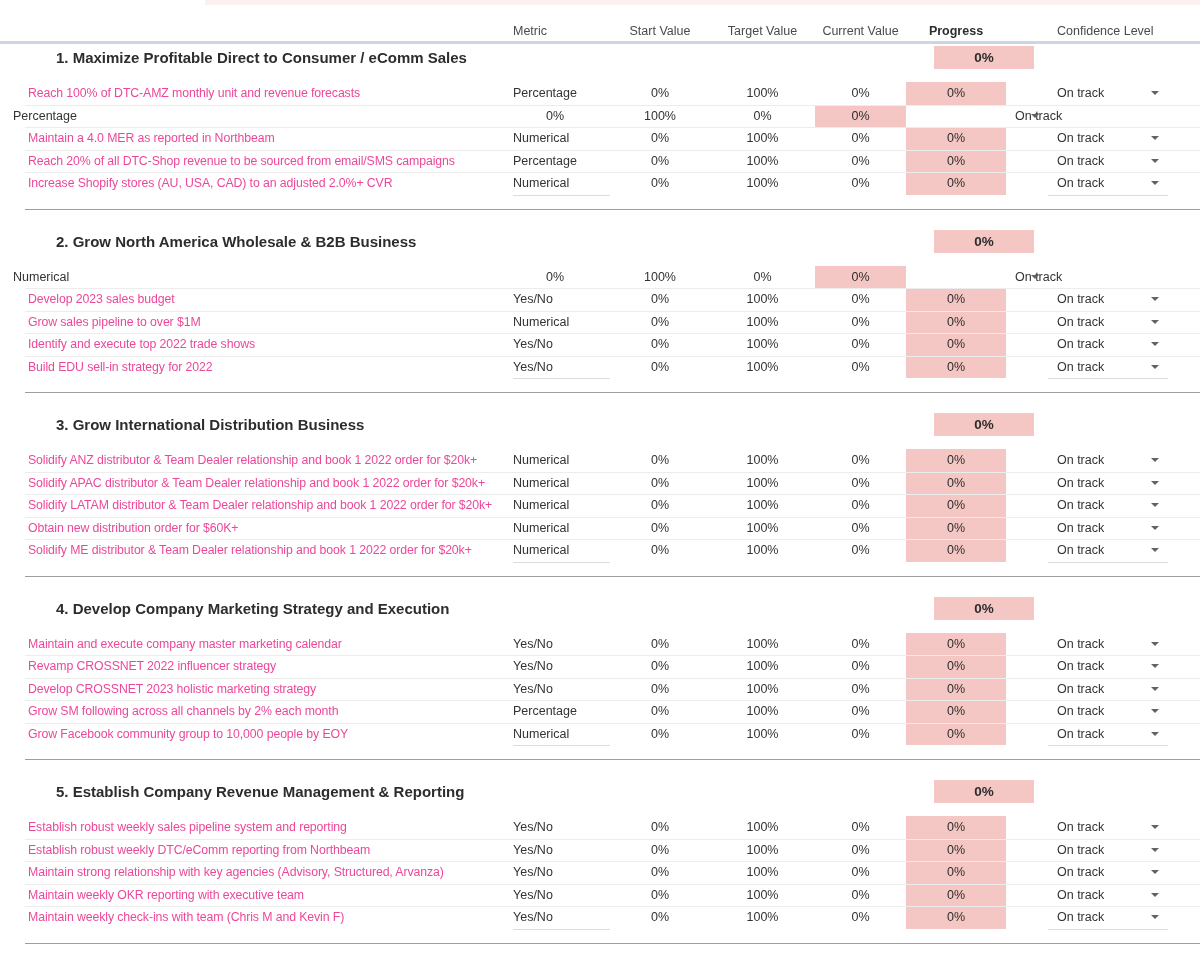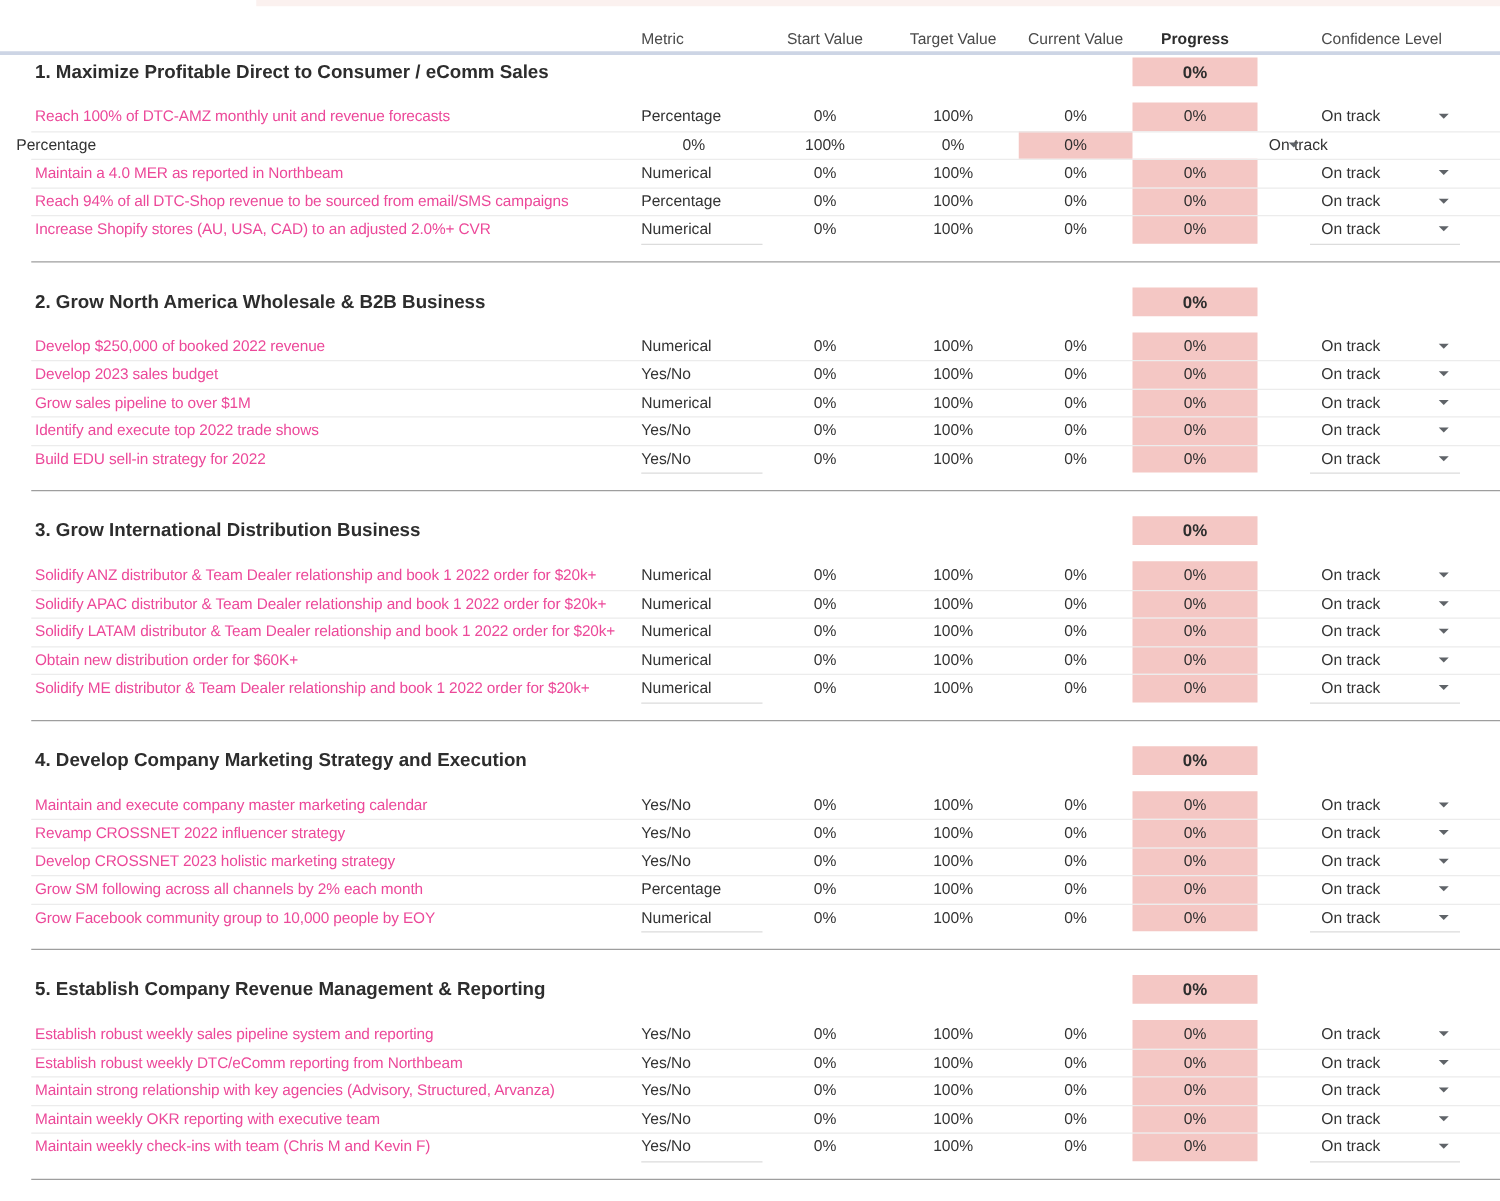--- a/index.html
+++ b/index.html
@@ -21,21 +21,21 @@
   .col-headers .h { white-space:nowrap; }
   .h-name { padding-left:28px; }
   .h-metric { padding-left:13px; }
   .h-center { text-align:center; }
   .h-progress { text-align:center; font-weight:700; color:#2d2d2d; }
   .h-confidence { padding-left:9px; }
   .header-divider { position:absolute; top:41px; left:0; width:100%; height:3px; background:#cdd5e5; }
 
   #sections { position:absolute; top:44px; left:0; right:0; }
   .okr-section { padding-top:2px; padding-bottom:18px; }
-  .section-header-row { height:23px; align-items:stretch; }
+  .section-header-row { height:23px; align-items:stretch;margin-left:28px; }
   .section-title {
     grid-column:1 / 6; display:flex; align-items:center;
     padding-left:28px; font-size:15px; font-weight:700; color:#2d2d2d; white-space:nowrap;
   }
   .rows { margin-top:13px; }
   .row { position:relative; height:22.5px; align-items:stretch; }
   .row + .row::before {
     content:""; position:absolute; top:0; left:25px; right:0; height:1px;
     background:#ececec; z-index:3;
   }
@@ -138,21 +138,21 @@
     </div>
     <div></div>
     <div class="cell cell-confidence">
       <span>On track</span>
       <span class="dd-arrow"></span>
     </div>
     <div></div>
   </div>
 
   <div class="row grid-cols">
-    <div class="cell cell-name">Reach 94% of all DTC-Shop revenue to be sourced from email/SMS campaigns</div>
+    <div class="cell cell-name">Reach 20% of all DTC-Shop revenue to be sourced from email/SMS campaigns</div>
     <div class="cell cell-metric">Percentage</div>
     <div class="cell cell-center">0%</div>
     <div class="cell cell-center">100%</div>
     <div class="cell cell-center">0%</div>
     <div class="cell cell-progress">
       <div class="badge" style="background: rgb(244, 199, 196);">0%</div>
     </div>
     <div></div>
     <div class="cell cell-confidence">
       <span>On track</span>
@@ -186,21 +186,20 @@
       <div class="section-title">2. Grow North America Wholesale &amp; B2B Business</div>
       <div class="cell cell-progress">
         <div class="badge badge-bold" style="background: rgb(244, 199, 196);">0%</div>
       </div>
       <div></div>
           <div></div>
           <div></div>
     </div>
     <div class="rows">
   <div class="row grid-cols">
-    <div class="cell cell-name">Develop $250,000 of booked 2022 revenue</div>
     <div class="cell cell-metric">Numerical</div>
     <div class="cell cell-center">0%</div>
     <div class="cell cell-center">100%</div>
     <div class="cell cell-center">0%</div>
     <div class="cell cell-progress">
       <div class="badge" style="background: rgb(244, 199, 196);">0%</div>
     </div>
     <div></div>
     <div class="cell cell-confidence">
       <span>On track</span>

